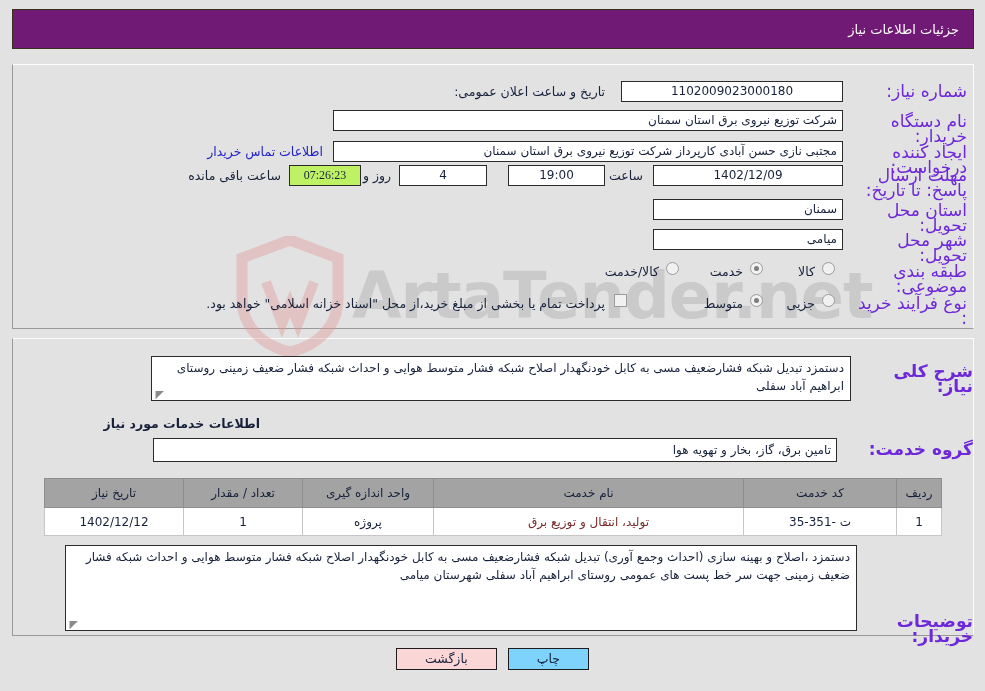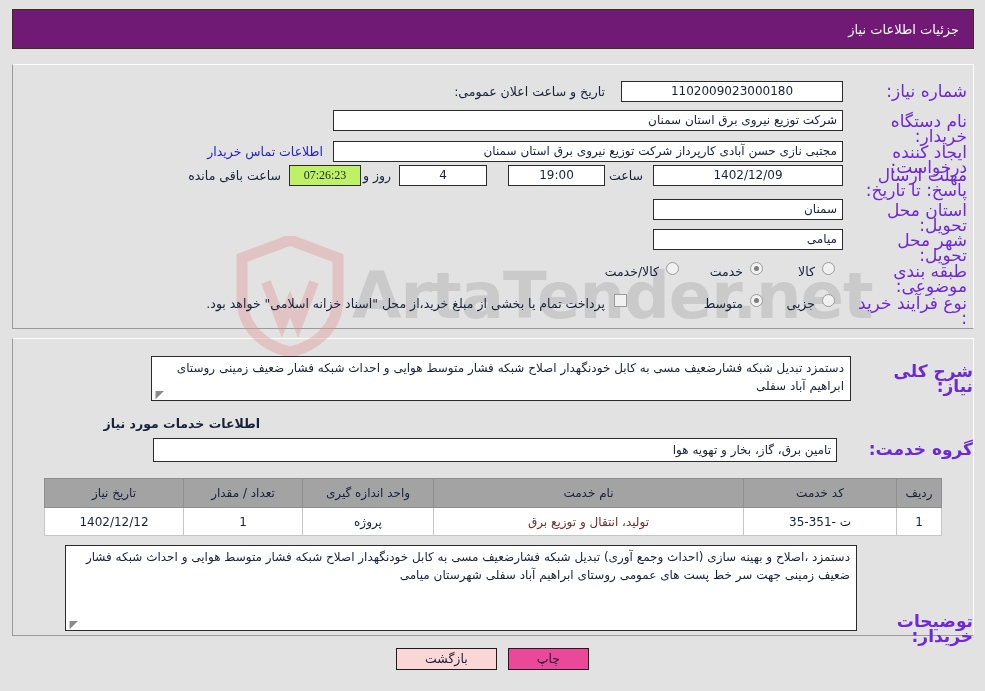--- a/index.html
+++ b/index.html
@@ -226,21 +226,21 @@
     border: 1px solid #1c1c1c;
     height: 22px;
     min-width: 68px;
     padding: 0 28px;
     font-size: 12.5px;
     color: #16213a;
     cursor: pointer;
     font-family: inherit;
     line-height: 20px;
   }
-  .btn-print  { background: #ec4899; }
+  .btn-print  { background: #7dd3fc; }
   .btn-back   { background: #fbd6d6; }
 </style>
 </head>
 <body>
 
 <div class="page">
 
   <div class="watermark">
     <div class="wm-inner">
       <svg class="wm-shield" width="108" height="120" viewBox="0 0 108 120">

